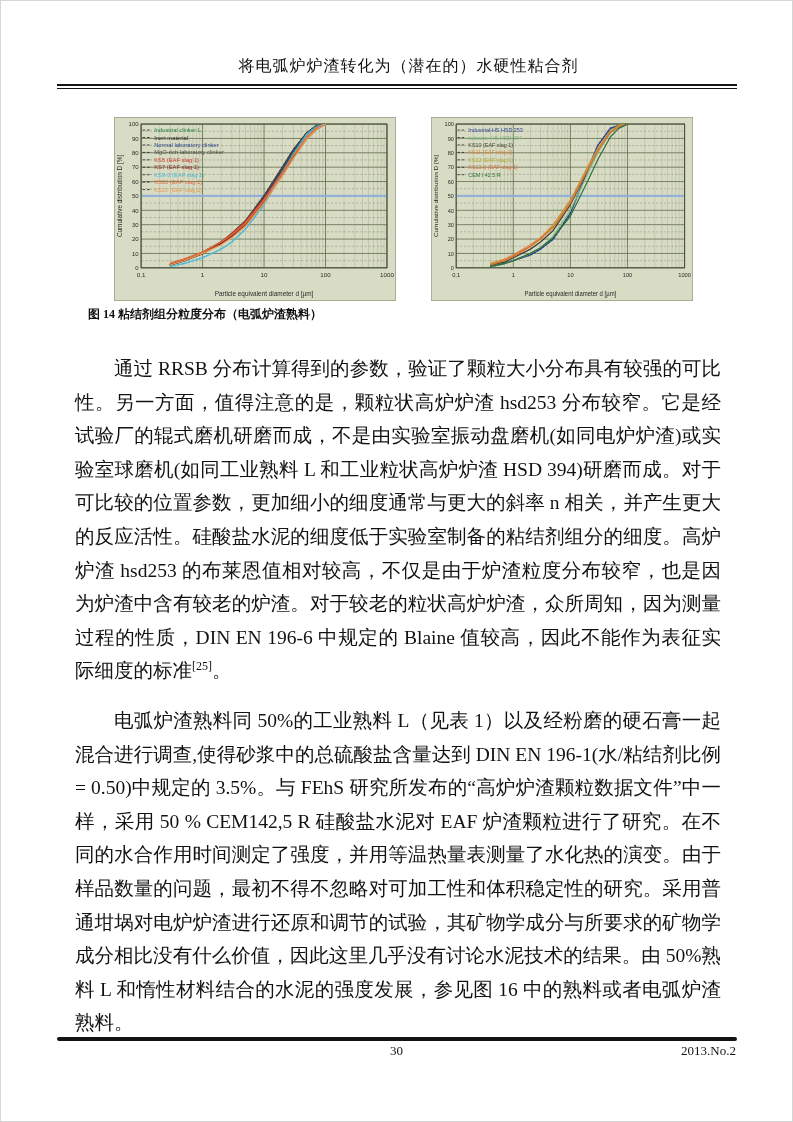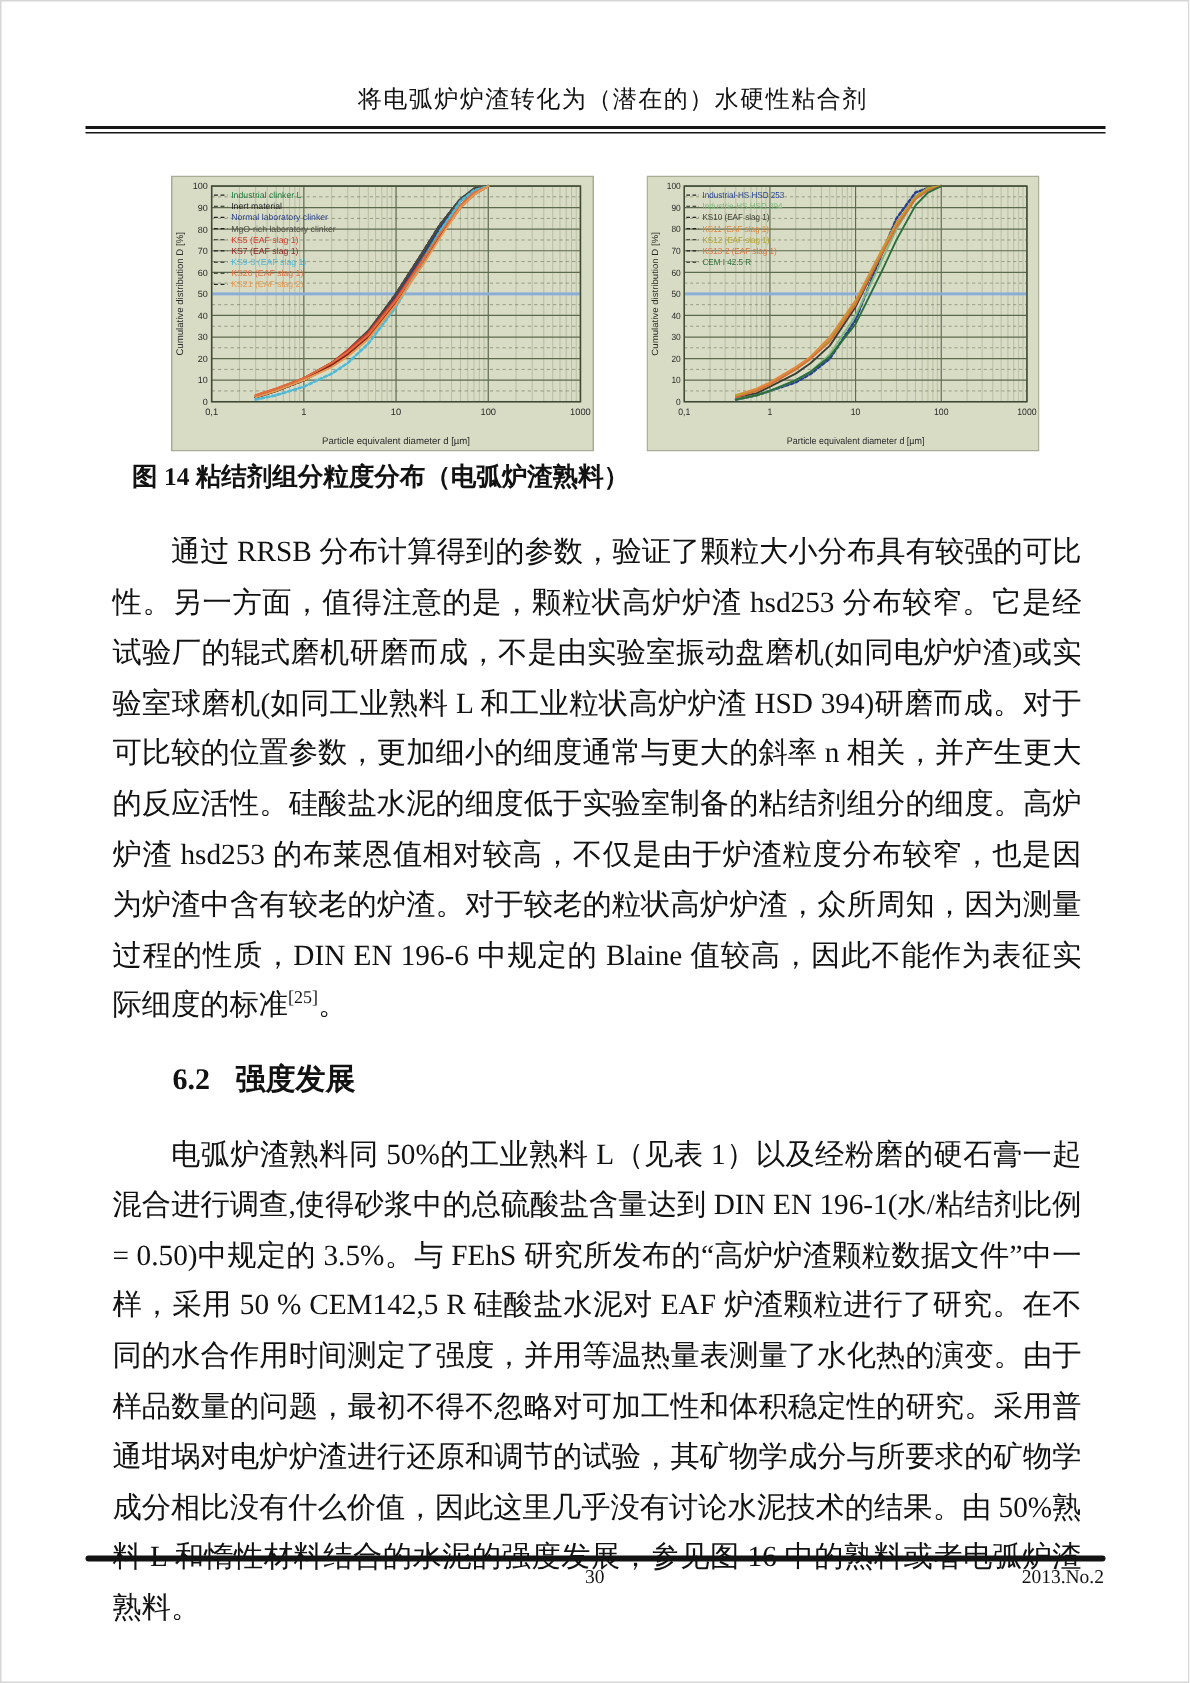--- a/index.html
+++ b/index.html
@@ -7,21 +7,21 @@
         font-family:"Liberation Serif","DejaVu Serif",serif;color:#121212;
         box-shadow:inset 0 0 0 1px #d6d6d6;}
   .header-title{position:absolute;top:56px;left:12px;width:100%;text-align:center;
         font-size:16px;letter-spacing:1px;}
   .header-rule{position:absolute;top:84px;left:57px;width:680px;border-top:2.2px solid #151515;}
   .header-rule::after{content:"";display:block;margin-top:1.6px;border-top:1px solid #151515;}
   .chart{position:absolute;top:117px;}
   .chart-14{left:114px;}
   .chart-15{left:431px;}
   .chart svg{display:block;}
-  .caption{position:absolute;top:306px;font-size:17px;font-weight:bold;white-space:nowrap;}
+  .caption{position:absolute;top:306px;font-size:12px;font-weight:bold;white-space:nowrap;}
   .caption-14{left:88px;}
   .caption-15{left:416px;}
   .text-block{position:absolute;top:336px;left:59px;width:678px;
         font-size:19.5px;line-height:33.6px;text-align:justify;}
   .text-block p{margin:16px;text-indent:2em;}
   .text-block sup{font-size:12px;line-height:0;vertical-align:super;}
   .section-heading{margin:12px 0 9px 0;font-size:20px;font-weight:bold;text-indent:0;}
   .section-heading .num{margin-right:17px;}
   .footer-rule{position:absolute;top:1037px;left:57px;width:680px;height:3.6px;background:#131313;
         border-radius:2px;}
@@ -249,21 +249,20 @@
         <text x="272" y="159" fill="#2a2a2a" font-size="6.2" text-anchor="middle">1000</text>
         <text x="149.5" y="178" fill="#2a2a2a" font-size="6.4" text-anchor="middle">Particle equivalent diameter d [µm]</text>
         <text x="8" y="78.5" fill="#2a2a2a" font-size="6.4" text-anchor="middle" transform="rotate(-90 8 78.5)">Cumulative distribution D [%]</text>
       </svg>
   </div>
 
   <div class="caption caption-14">图 14  粘结剂组分粒度分布（电弧炉渣熟料）</div>
 
   <div class="text-block">
     <p><span>通过 RRSB 分布计算得到的参数，验证了颗粒大小分布具有较强的可比性。另一方面，值得注意的是，颗粒状高炉炉渣 hsd253 分布较窄。它是经试验厂的辊式磨机研磨而成，不是由实验室振动盘磨机(如同电炉炉渣)或实验室球磨机(如同工业熟料 L 和工业粒状高炉炉渣 HSD 394)研磨而成。对于可比较的位置参数，更加细小的细度通常与更大的斜率 n 相关，并产生更大的反应活性。硅酸盐水泥的细度低于实验室制备的粘结剂组分的细度。高炉炉渣 hsd253 的布莱恩值相对较高，不仅是由于炉渣粒度分布较窄，也是因为炉渣中含有较老的炉渣。对于较老的粒状高炉炉渣，众所周知，因为测量过程的性质，DIN EN 196-6 中规定的 Blaine 值较高，因此不能作为表征实际细度的标准</span><sup>[25]</sup><span>。</span></p>
-    <p class="section-heading"><span class="num">6.2</span><span>强度发展</span></p>
     <p>电弧炉渣熟料同 50%的工业熟料 L（见表 1）以及经粉磨的硬石膏一起混合进行调查,使得砂浆中的总硫酸盐含量达到 DIN EN 196-1(水/粘结剂比例= 0.50)中规定的 3.5%。与 FEhS 研究所发布的“高炉炉渣颗粒数据文件”中一样，采用 50 % CEM142,5 R 硅酸盐水泥对 EAF 炉渣颗粒进行了研究。在不同的水合作用时间测定了强度，并用等温热量表测量了水化热的演变。由于样品数量的问题，最初不得不忽略对可加工性和体积稳定性的研究。采用普通坩埚对电炉炉渣进行还原和调节的试验，其矿物学成分与所要求的矿物学成分相比没有什么价值，因此这里几乎没有讨论水泥技术的结果。由 50%熟料 L 和惰性材料结合的水泥的强度发展，参见图 16 中的熟料或者电弧炉渣熟料。</p>
   </div>
 
   <div class="footer-rule"></div>
   <div class="page-number">30</div>
   <div class="issue">2013.No.2</div>
 
 </div>
 
 </body></html>

